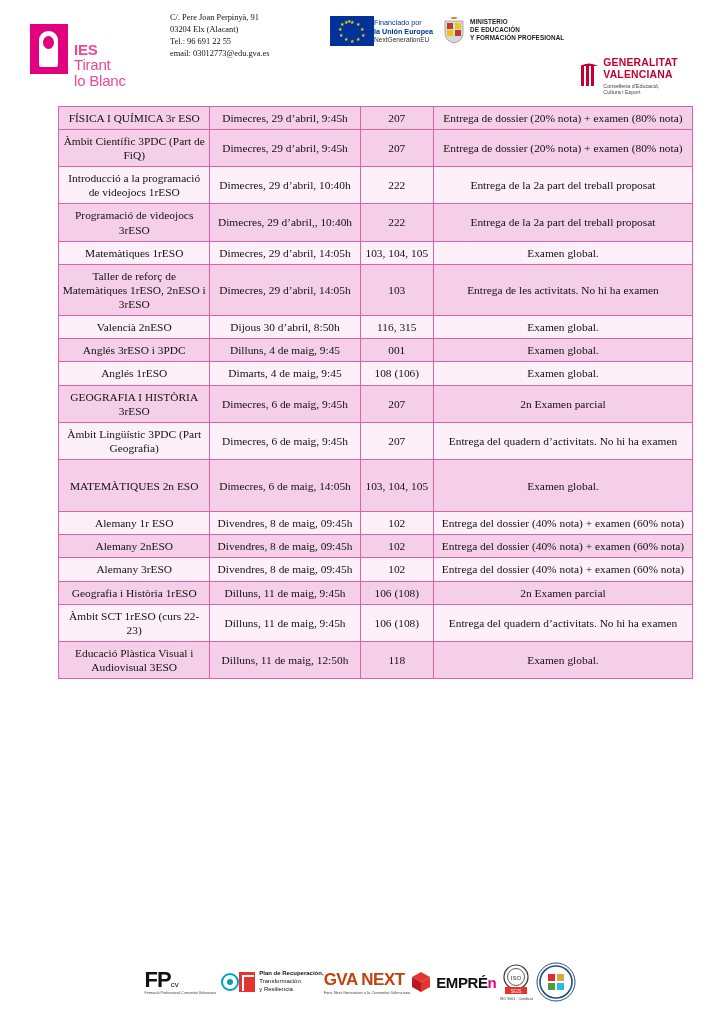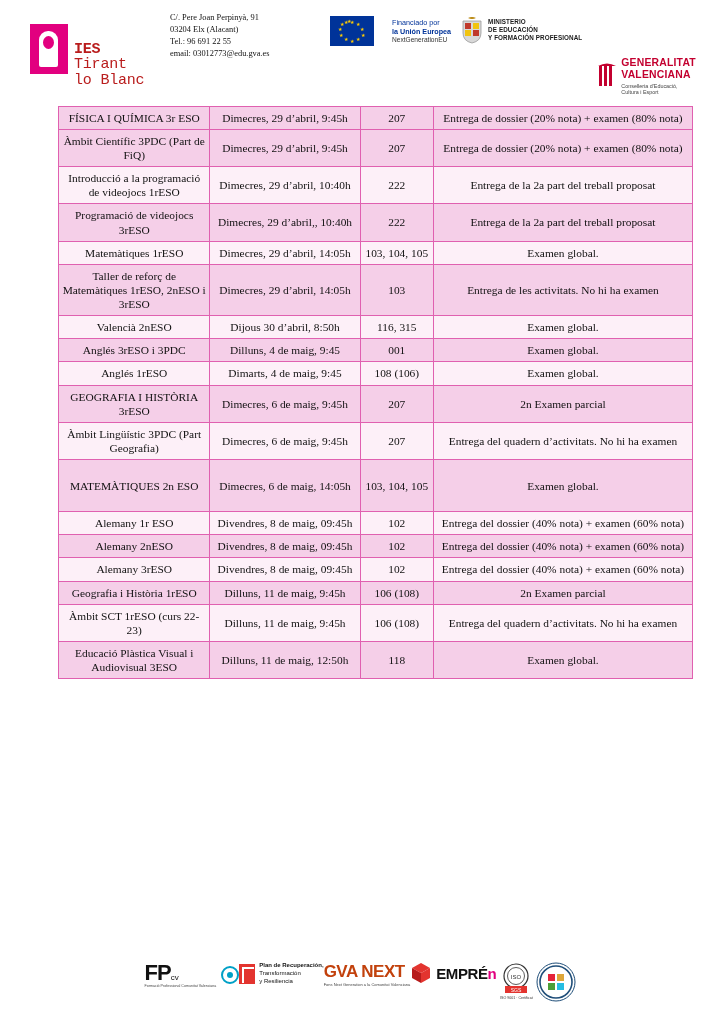--- a/index.html
+++ b/index.html
@@ -46,24 +46,24 @@
   }
   .logo-mark::after {
     content: "";
     position: absolute;
     left: 13px; top: 12px;
     width: 11px; height: 13px;
     background: #e2007f;
     border-radius: 50%;
   }
   .logo-text {
-    font-family: Liberation Mono, monospace;
+    font-family: Liberation Sans, sans-serif;
     font-size: 15px;
     line-height: 1.03;
-    color: #b91c1c;
+    color: #ec4899;
     letter-spacing: -0.2px;
     margin-top: 32px;
   }
   .logo-text .l1 { font-weight: bold; }
   .logo-text .l2 { }
   .logo-text .l3 { }
 
   .addr-block {
     font-family: "Liberation Serif", serif;
     font-size: 8.4px;
@@ -71,21 +71,21 @@
     color: #111;
     padding-top: 2px;
     width: 150px;
     flex: 0 0 auto;
   }
 
   .eu-block {
     flex: 0 0 auto;
     display: flex;
     align-items: center;
-    gap: 18px;
+    gap: 0;
     border-left: none;
     padding-top: 6px;
   }
   .eu-flag {
     width: 44px; height: 30px;
     background: #003399;
     position: relative;
     flex: 0 0 auto;
   }
   .eu-stars {
@@ -178,21 +178,21 @@
 
   tr.shade td { background: #f5cfe8; }
   tr.plain td { background: #fdf0f8; }
 
   
   .footer-logos {
     position: absolute;
     left: 0; right: 0;
     bottom: 22px;
     display: flex;
-    align-items: flex-start;
+    align-items: center;
     justify-content: center;
     padding: 0 20px;
   }
   .f-item { display: flex; align-items: center; gap: 4px; flex: 0 0 auto; }
 
   .fp-logo { font-family: "Liberation Sans", sans-serif; line-height: 1; }
   .fp-logo .fp { font-size: 22px; font-weight: bold; color: #111; letter-spacing: -1px; }
   .fp-logo .cv { font-size: 8px; color: #111; }
   .fp-sub { font-family: "Liberation Sans", sans-serif; font-size: 3.6px; color: #444; line-height:1.3; }
   .fp-circle {

